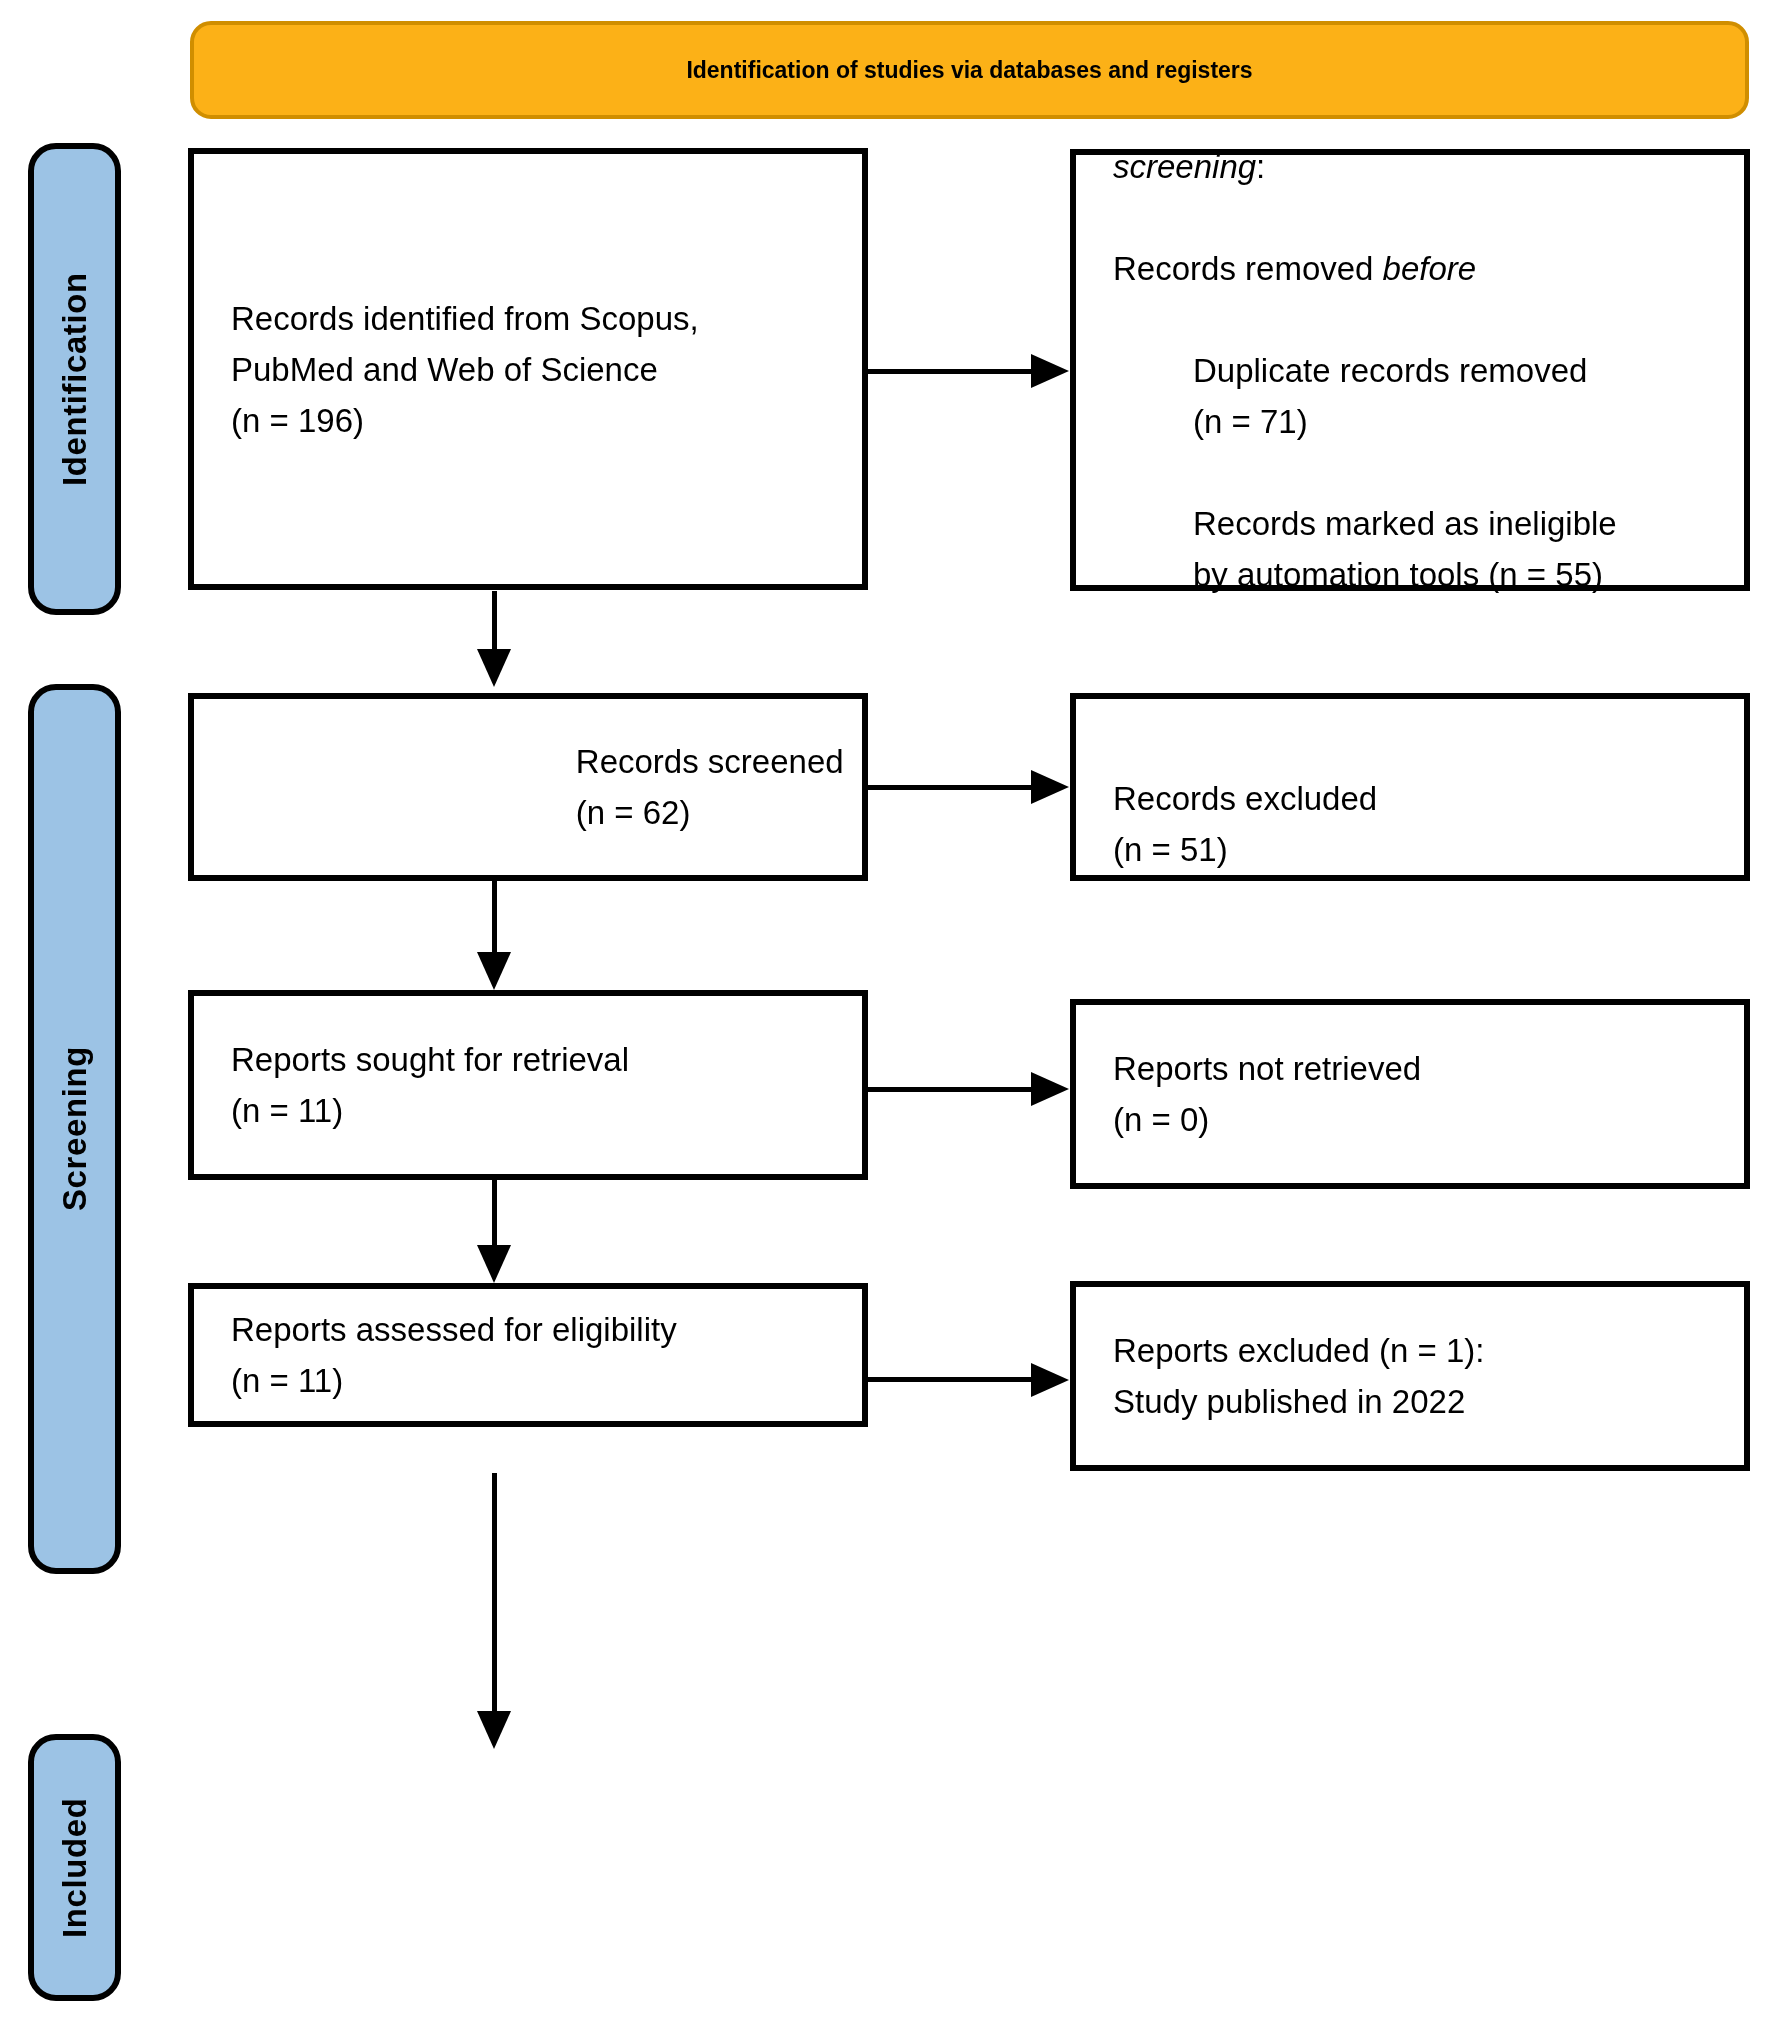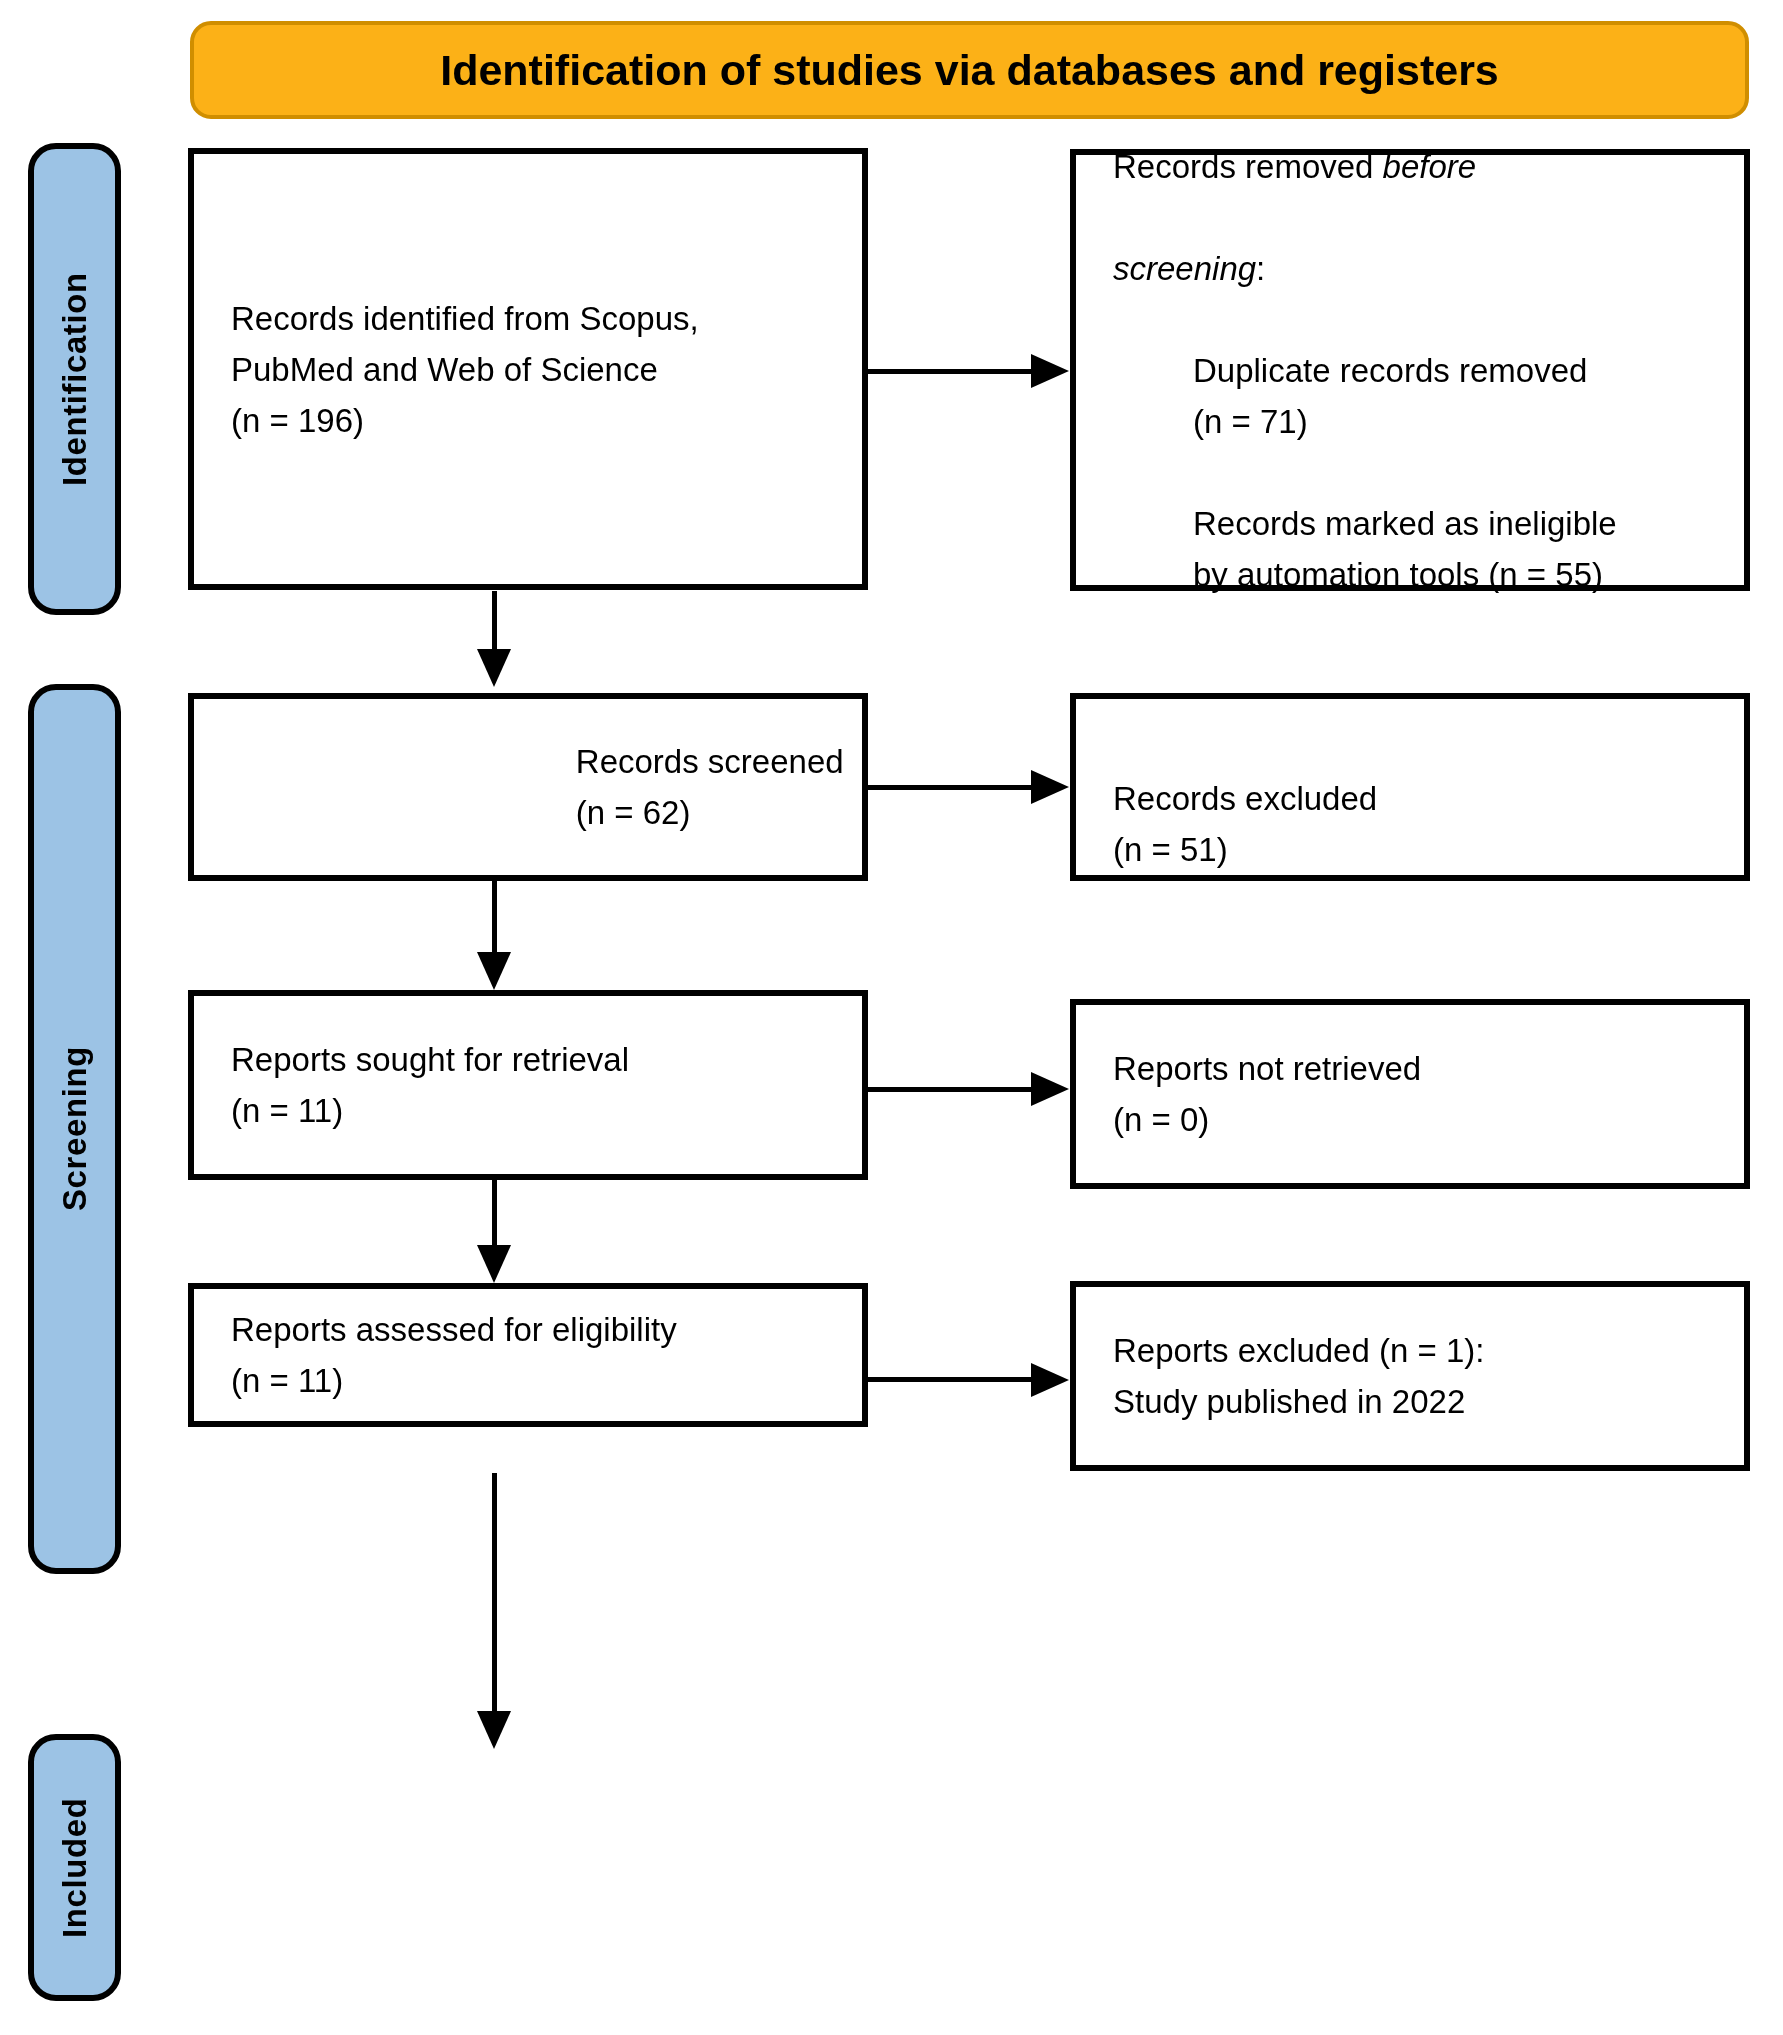--- a/index.html
+++ b/index.html
@@ -24,21 +24,21 @@
   }
 
   .banner {
     position: absolute;
     left: 190px; top: 21.4px;
     width: 1559px; height: 98px;
     background: var(--color-banner_fill);
     border: 4.9px solid var(--color-banner_border);
     border-radius: 21px;
     display: flex; align-items: center; justify-content: center;
-    font-size: 43px; font-weight: bold;
+    font-size: 23px; font-weight: bold;
     text-align: center;
   }
 
   .stage {
     position: absolute;
     left: 27.5px; width: 93px;
     background: var(--color-stage_fill);
     border: 6.1px solid var(--color-stage_border);
     border-radius: 28px;
     display: flex; align-items: center; justify-content: center;
@@ -98,22 +98,22 @@
   <div class="stage stage-included">Included</div>
 
   <div class="box col-left" style="top:148px; height:442px;">
     <div class="box-text">Records identified from Scopus,
 PubMed and Web of Science
 (n = 196)</div>
   </div>
 
   <div class="box col-right" style="top:149px; height:442px;">
     <div class="box-text">
+      <div><span class="italic">screening</span><span>:</span></div>
       <div><span>Records removed </span><span class="italic">before</span></div>
-      <div><span class="italic">screening</span><span>:</span></div>
       <div class="reason">Duplicate records removed
 (n = 71)</div>
       <div class="reason">Records marked as ineligible
 by automation tools (n = 55)</div>
     </div>
   </div>
 
   <div class="arrow-line-v" style="left:492px; top:591px; height:60px;"></div>
   <div class="arrow-head-down" style="left:477px; top:649px;"></div>
 

